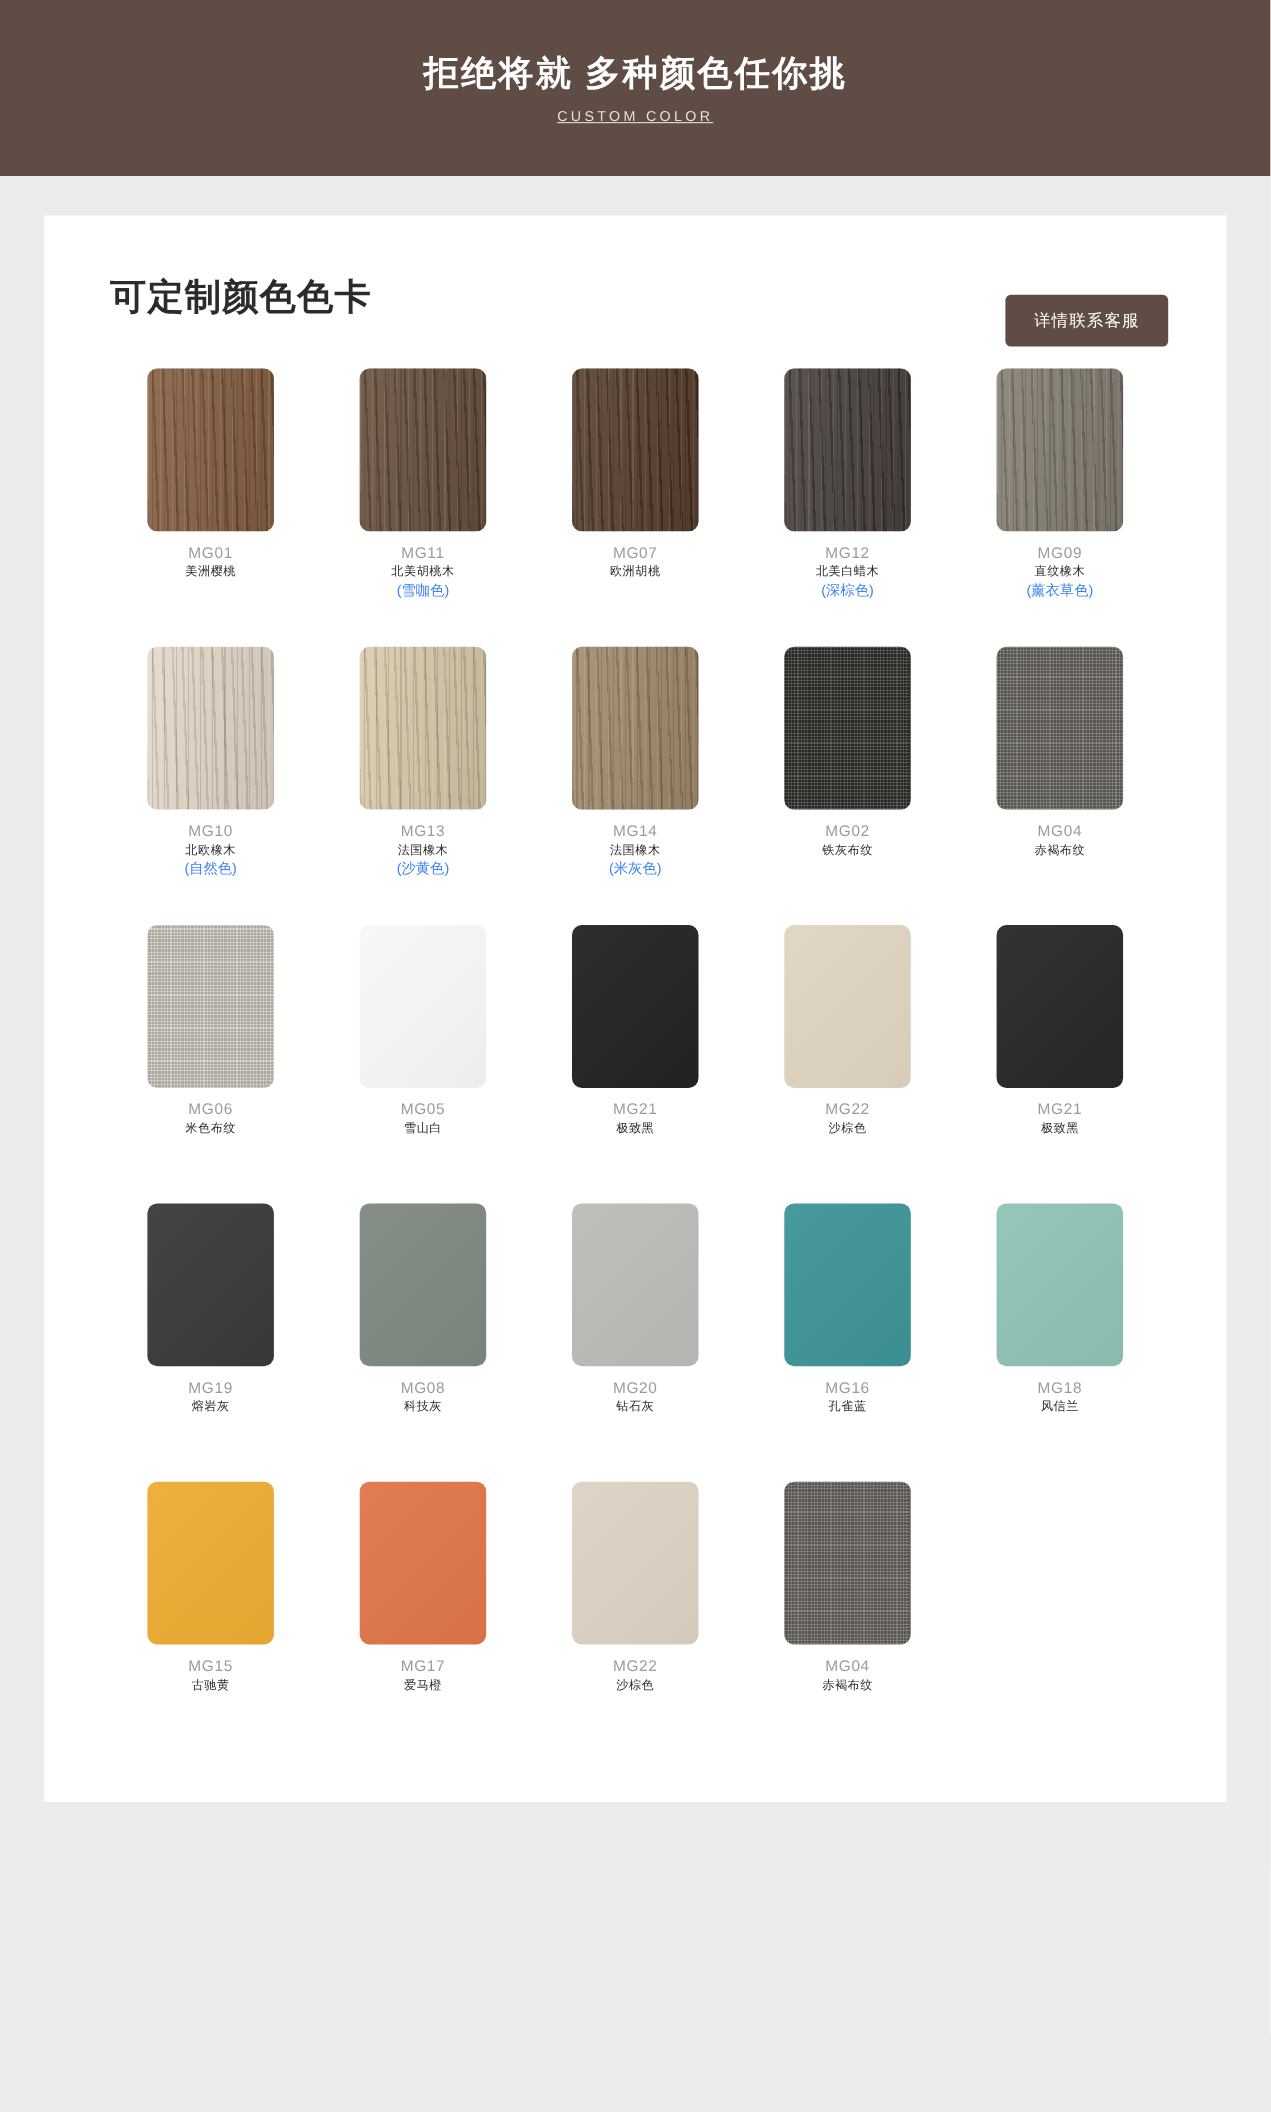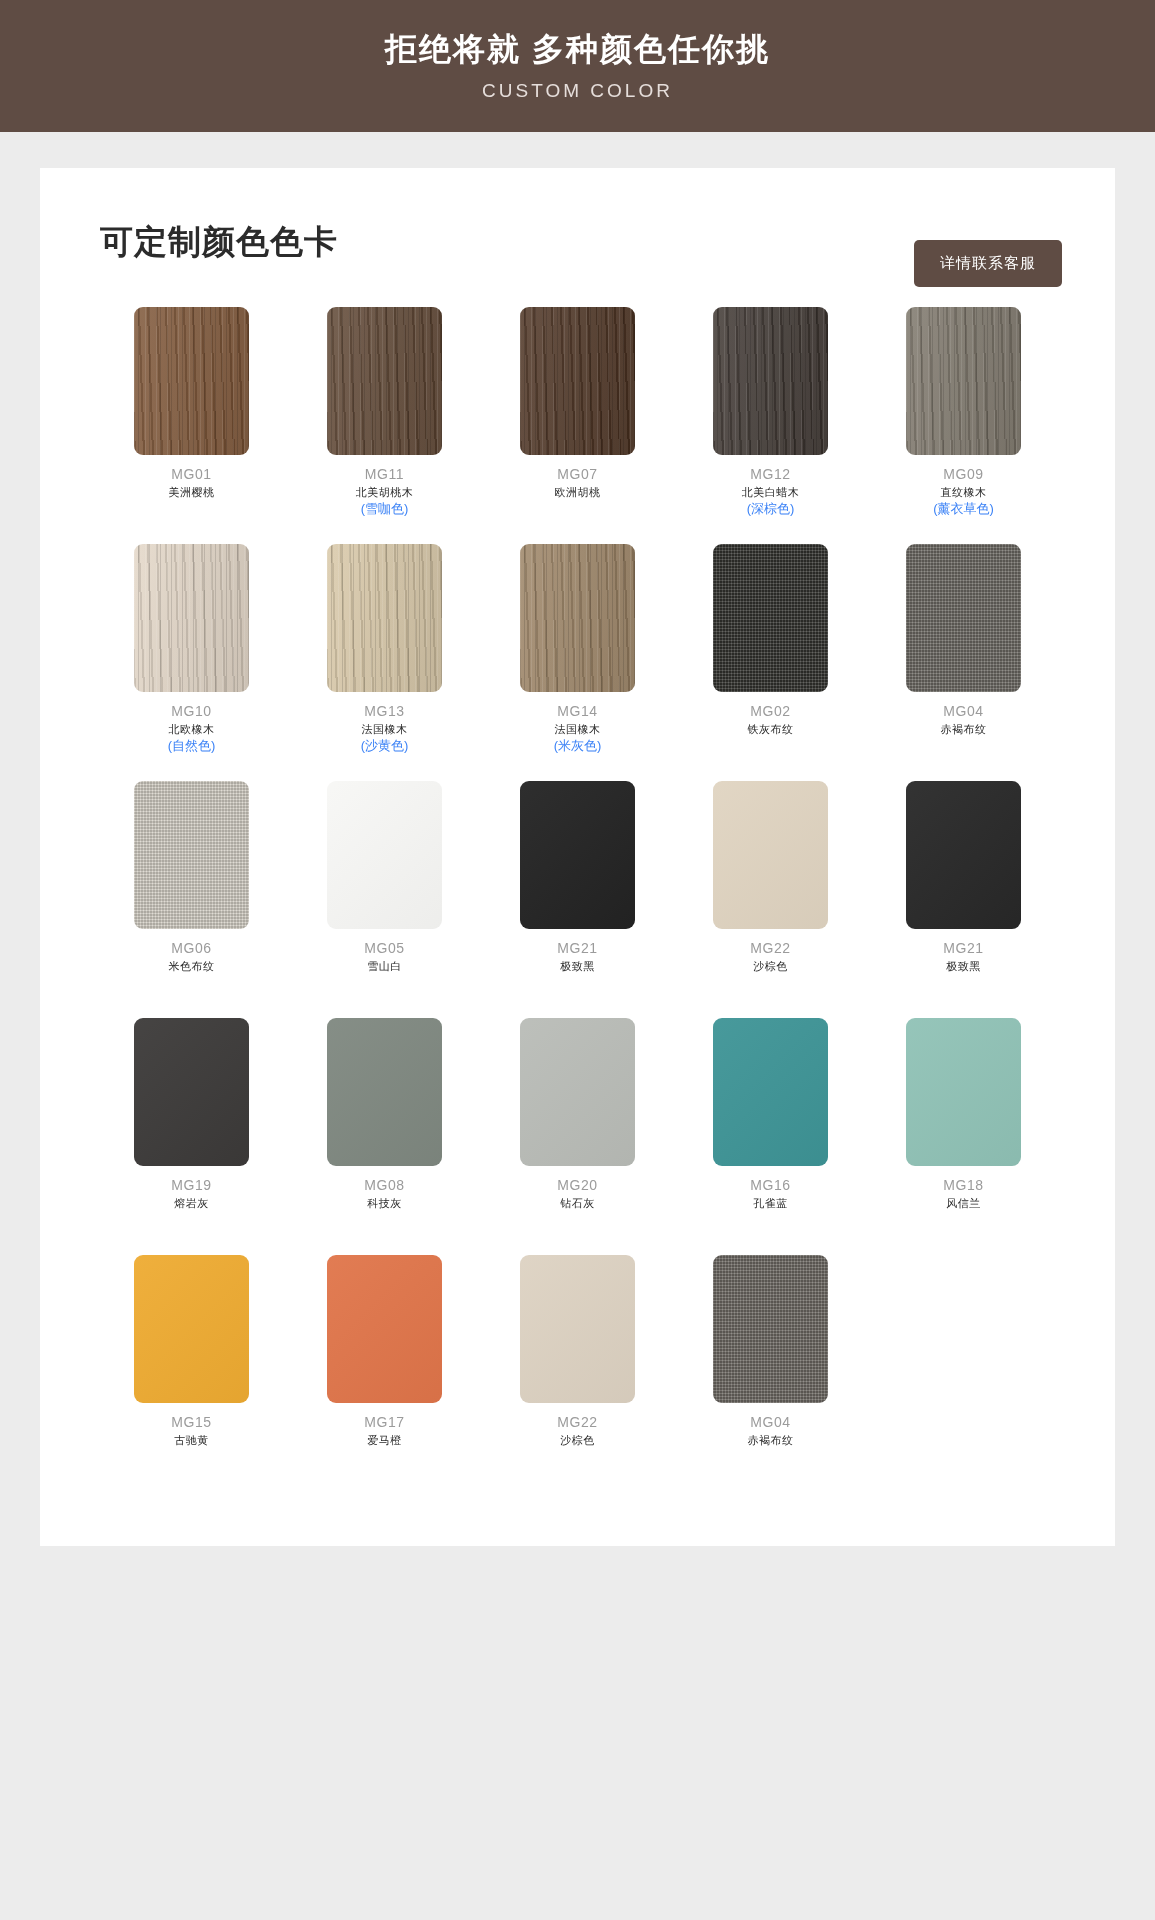--- a/index.html
+++ b/index.html
@@ -6,39 +6,40 @@
   html, body {
     width: 1155px;
     background: #ececec;
     font-family: "Liberation Sans", "DejaVu Sans", sans-serif;
   }
   body { width: 1155px; }
 
   
   .banner {
     width: 1155px;
-    height: 132px;
+    height: 160px;
     background: #5f4c44;
     display: flex;
     flex-direction: column;
     align-items: center;
     justify-content: center;
   }
   .banner-title {
     color: #ffffff;
     font-size: 32px;
     font-weight: bold;
     letter-spacing: 2px;
     line-height: 1.2;
   }
   .banner-sub {
     color: #e6dedb;
-    font-size: 19px;
+    font-size: 13px;
     letter-spacing: 3px;
     margin-top: 12px;
+    text-decoration: underline;
   }
 
   
   .page {
     width: 1041px;
     padding: 36px 40px 60px 40px;
     background: #ececec;
   }
   .card {
     background: #ffffff;
@@ -77,21 +78,21 @@
     cursor: pointer;
     font-family: "Liberation Sans", sans-serif;
   }
 
   
   .grid {
     margin-top: 42px;
     padding: 0 55px;
     display: grid;
     grid-template-columns: repeat(5, 1fr);
-    row-gap: 6px;
+    row-gap: 22px;
   }
   .cell {
     display: flex;
     flex-direction: column;
     align-items: center;
   }
   .swatch {
     width: 115px;
     height: 148px;
     border-radius: 9px;

